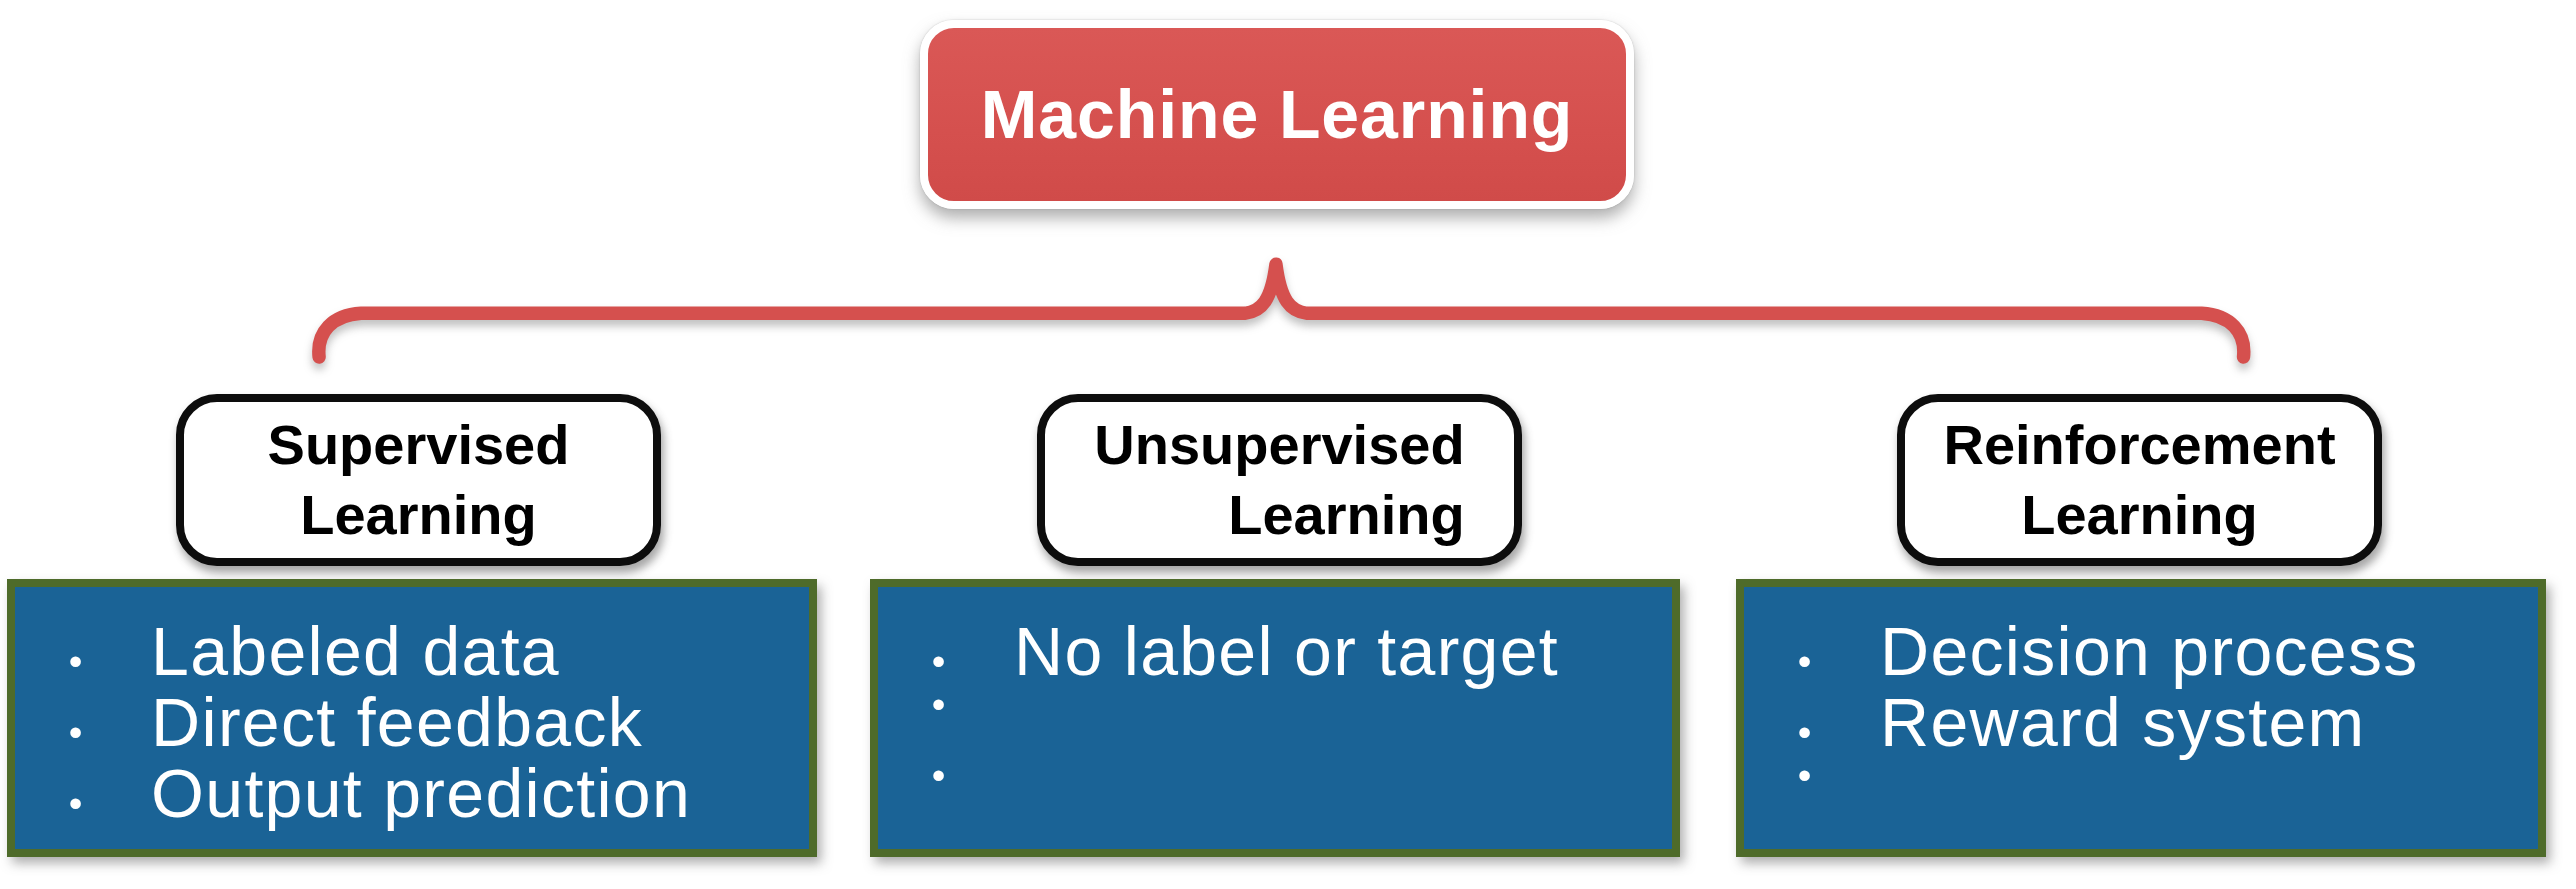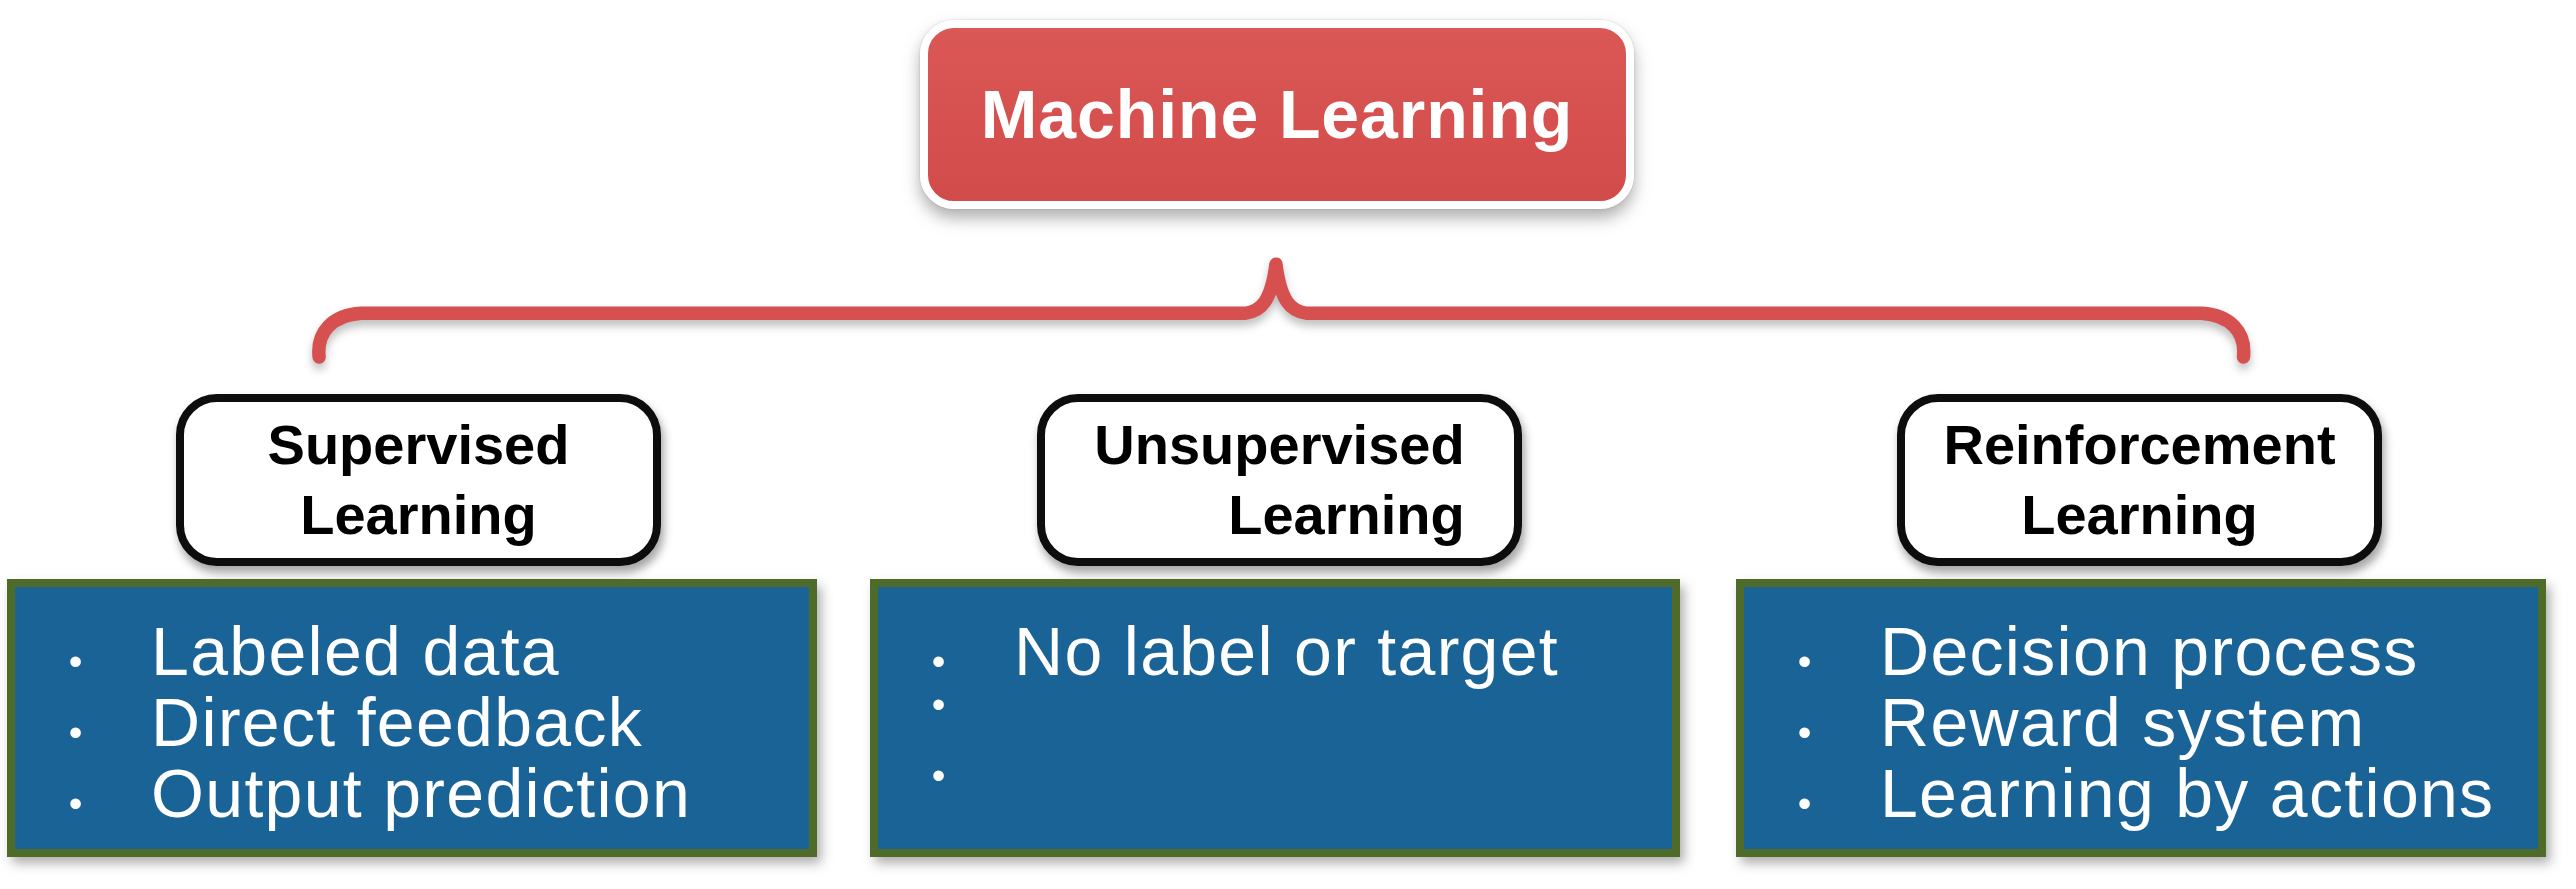--- a/index.html
+++ b/index.html
@@ -170,19 +170,18 @@
       <li class="bullet-item">
         <span class="bullet-dot">•</span>
         <span class="bullet-text">Decision process</span>
       </li>
       <li class="bullet-item">
         <span class="bullet-dot">•</span>
         <span class="bullet-text">Reward system</span>
       </li>
       <li class="bullet-item">
         <span class="bullet-dot">•</span>
-        <span class="bullet-text">Learning by actions</span>
       </li>
     </ul>
   </div>
 
 </div>
 
 
 </body></html>

